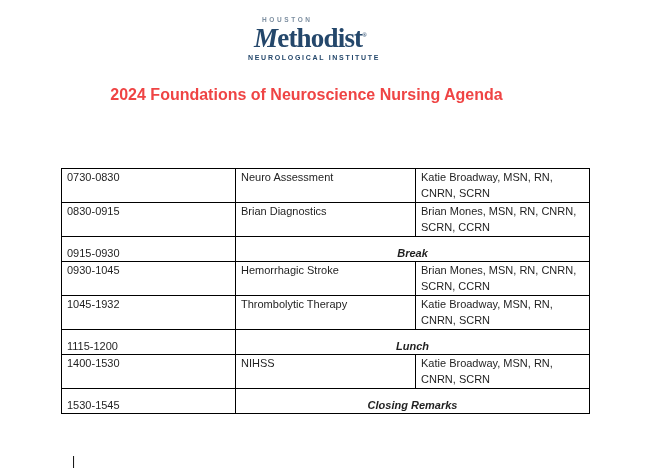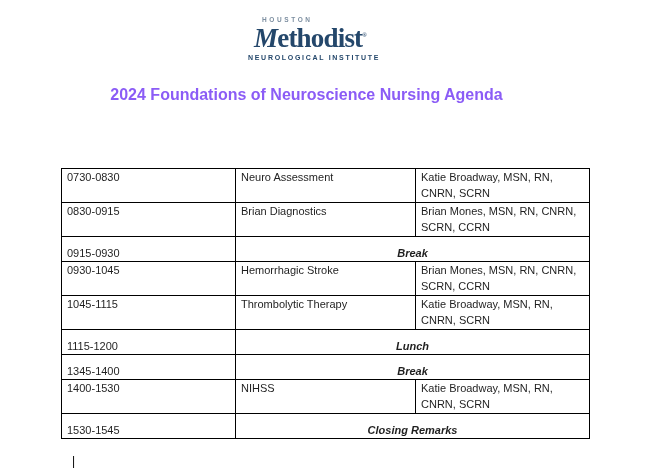--- a/index.html
+++ b/index.html
@@ -16,21 +16,21 @@
   .logo-methodist{
     font-family:"Liberation Serif","DejaVu Serif",serif;font-weight:bold;
     font-size:27px;letter-spacing:-0.8px;white-space:nowrap;
   }
   .logo-methodist .m-initial{font-style:italic;}
   .logo-tm{font-size:6px;vertical-align:super;}
   .logo-institute{font-size:7px;font-weight:bold;letter-spacing:1.7px;margin-top:2px;white-space:nowrap;}
   
   .doc-title{
     position:absolute;top:86px;left:0;width:613px;text-align:center;
-    font-size:16px;font-weight:bold;color:#8b5cf6;
+    font-size:16px;font-weight:bold;color:#ef4444;
   }
   
   table.agenda{
     position:absolute;left:61px;top:168px;width:528px;
     border-collapse:collapse;table-layout:fixed;
   }
   table.agenda td{
     border:1px solid #000;font-size:11px;line-height:15.5px;
     vertical-align:top;padding:1px 5px;overflow:hidden;margin-top:32px;
   }
@@ -72,31 +72,27 @@
       <tr class="r1">
         <td>0915-0930</td>
         <td colspan="2" class="c-span">Break</td>
       </tr>
       <tr class="r2">
         <td>0930-1045</td>
         <td>Hemorrhagic Stroke</td>
         <td>Brian Mones, MSN, RN, CNRN, SCRN, CCRN</td>
       </tr>
       <tr class="r2">
-        <td>1045-1115</td>
+        <td>1045-1932</td>
         <td>Thrombolytic Therapy</td>
         <td>Katie Broadway, MSN, RN, CNRN, SCRN</td>
       </tr>
       <tr class="r1">
         <td>1115-1200</td>
         <td colspan="2" class="c-span">Lunch</td>
-      </tr>
-      <tr class="r1">
-        <td>1345-1400</td>
-        <td colspan="2" class="c-span">Break</td>
       </tr>
       <tr class="r2">
         <td>1400-1530</td>
         <td>NIHSS</td>
         <td>Katie Broadway, MSN, RN, CNRN, SCRN</td>
       </tr>
       <tr class="r1">
         <td>1530-1545</td>
         <td colspan="2" class="c-span">Closing Remarks</td>
       </tr>

